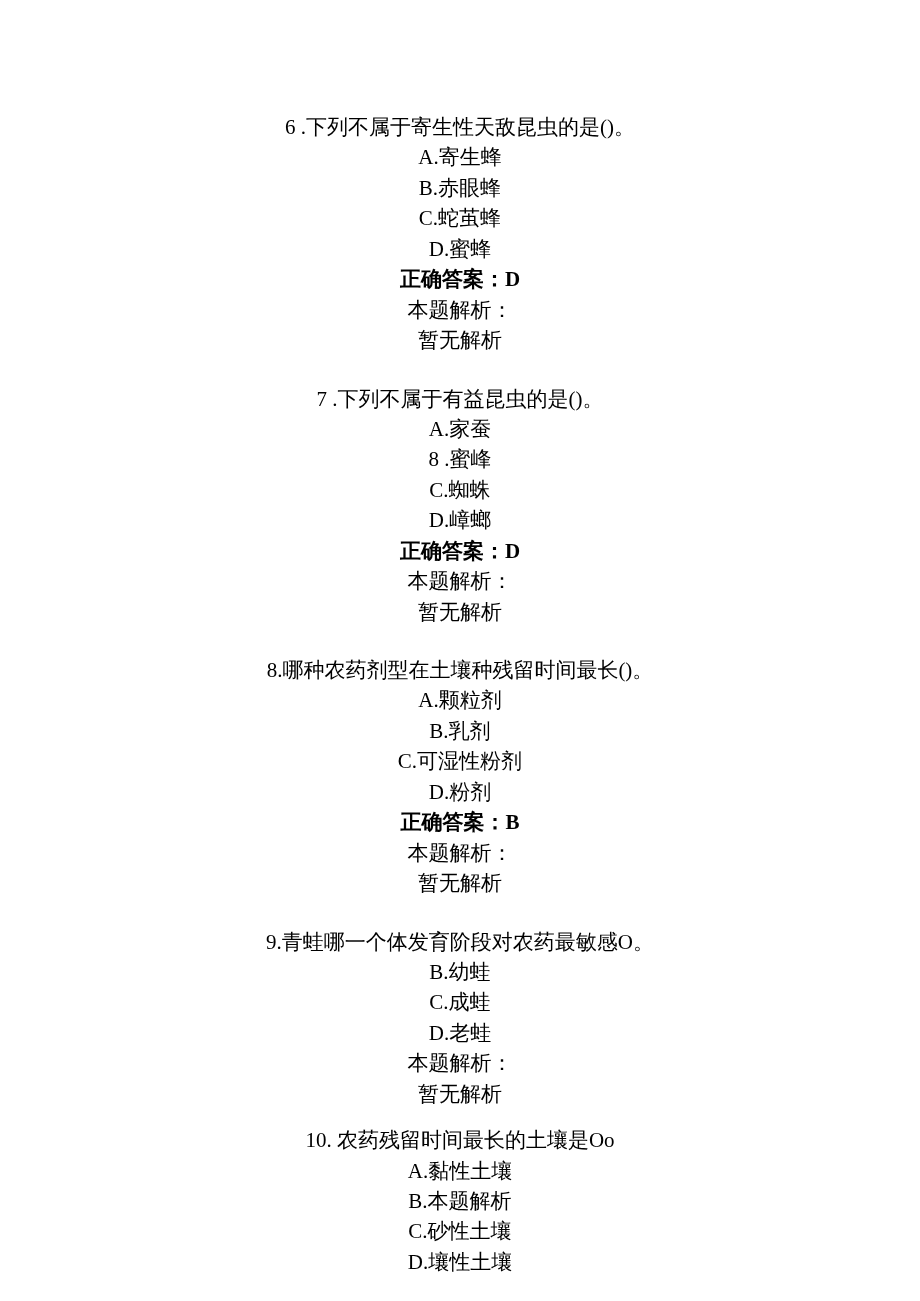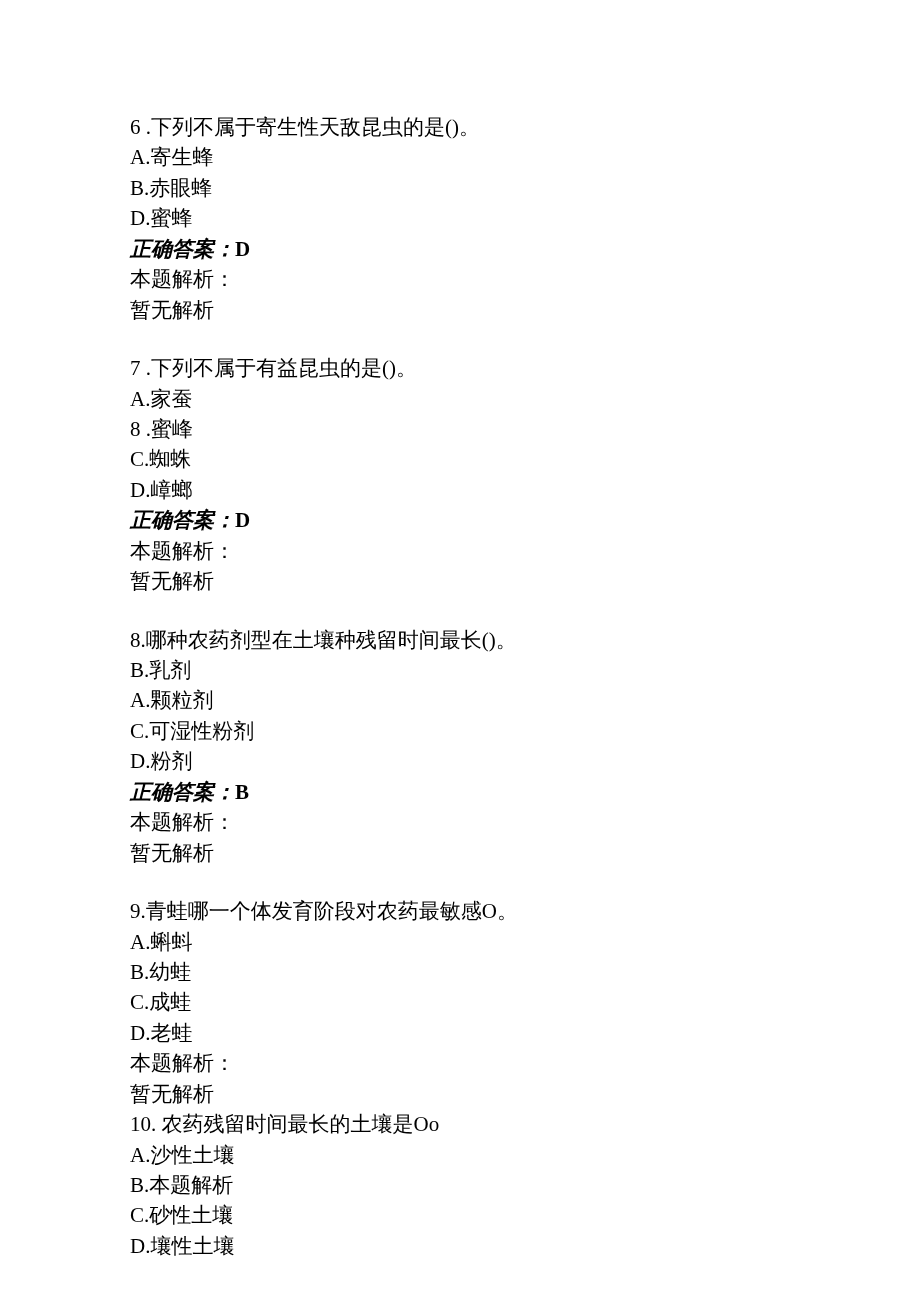--- a/index.html
+++ b/index.html
@@ -13,79 +13,79 @@
       font-size: 21px;
       line-height: 1.45;
       padding: 112px 130px 60px 130px;
       width: 920px;
       color: #000;
     }
     .question-block {
       margin-bottom: 28px;
     }
     .question-block.tight {
-      margin-bottom: 0;
+      margin-bottom: 16px;
     }
     .line {
       display: block;
+      text-align: center;
     }
     .bold {
       font-weight: normal;
     }
     .answer-label {
       font-weight: bold;
-      font-style: italic;
     }
     .answer-value {
       font-family: "Times New Roman", serif;
       font-weight: bold;
     }
   </style>
 </head>
 <body>
 
 <div id="content">
     <div class="question-block">
       <span class="line">6 .下列不属于寄生性天敌昆虫的是()。</span>
       <span class="line">A.寄生蜂</span>
       <span class="line">B.赤眼蜂</span>
+      <span class="line">C.蛇茧蜂</span>
       <span class="line">D.蜜蜂</span>
       <span class="line"><span class="answer-label">正确答案：</span><span class="answer-value">D</span></span>
       <span class="line bold">本题解析：</span>
       <span class="line bold">暂无解析</span>
     </div>
     <div class="question-block">
       <span class="line">7 .下列不属于有益昆虫的是()。</span>
       <span class="line">A.家蚕</span>
       <span class="line">8 .蜜峰</span>
       <span class="line">C.蜘蛛</span>
       <span class="line">D.嶂螂</span>
       <span class="line"><span class="answer-label">正确答案：</span><span class="answer-value">D</span></span>
       <span class="line bold">本题解析：</span>
       <span class="line bold">暂无解析</span>
     </div>
     <div class="question-block">
       <span class="line">8.哪种农药剂型在土壤种残留时间最长()。</span>
+      <span class="line">A.颗粒剂</span>
       <span class="line">B.乳剂</span>
-      <span class="line">A.颗粒剂</span>
       <span class="line">C.可湿性粉剂</span>
       <span class="line">D.粉剂</span>
       <span class="line"><span class="answer-label">正确答案：</span><span class="answer-value">B</span></span>
       <span class="line bold">本题解析：</span>
       <span class="line bold">暂无解析</span>
     </div>
     <div class="question-block tight">
       <span class="line">9.青蛙哪一个体发育阶段对农药最敏感O。</span>
-      <span class="line">A.蝌蚪</span>
       <span class="line">B.幼蛙</span>
       <span class="line">C.成蛙</span>
       <span class="line">D.老蛙</span>
       <span class="line bold">本题解析：</span>
       <span class="line bold">暂无解析</span>
     </div>
     <div class="question-block">
       <span class="line">10. 农药残留时间最长的土壤是Oo</span>
-      <span class="line">A.沙性土壤</span>
+      <span class="line">A.黏性土壤</span>
       <span class="line">B.本题解析</span>
       <span class="line">C.砂性土壤</span>
       <span class="line">D.壤性土壤</span>
     </div>
   </div>
 
 </body></html>

